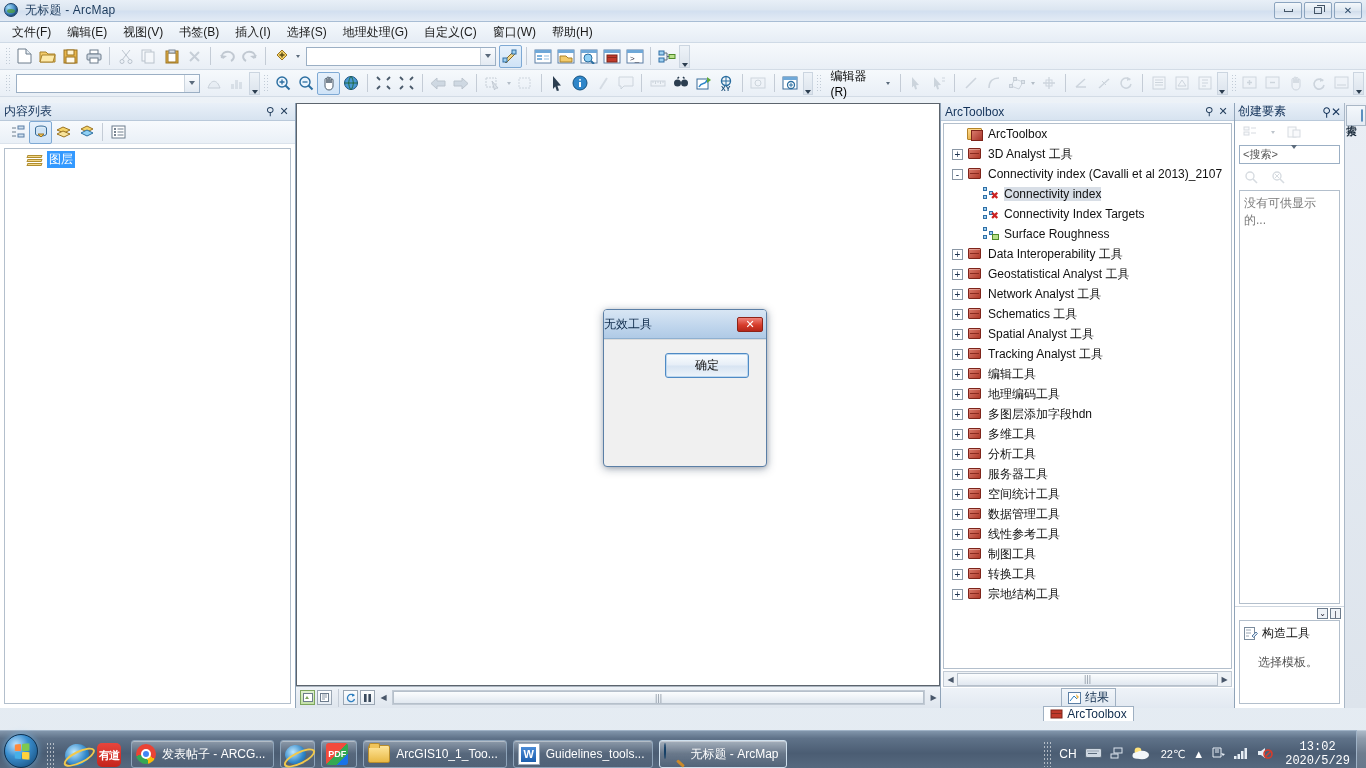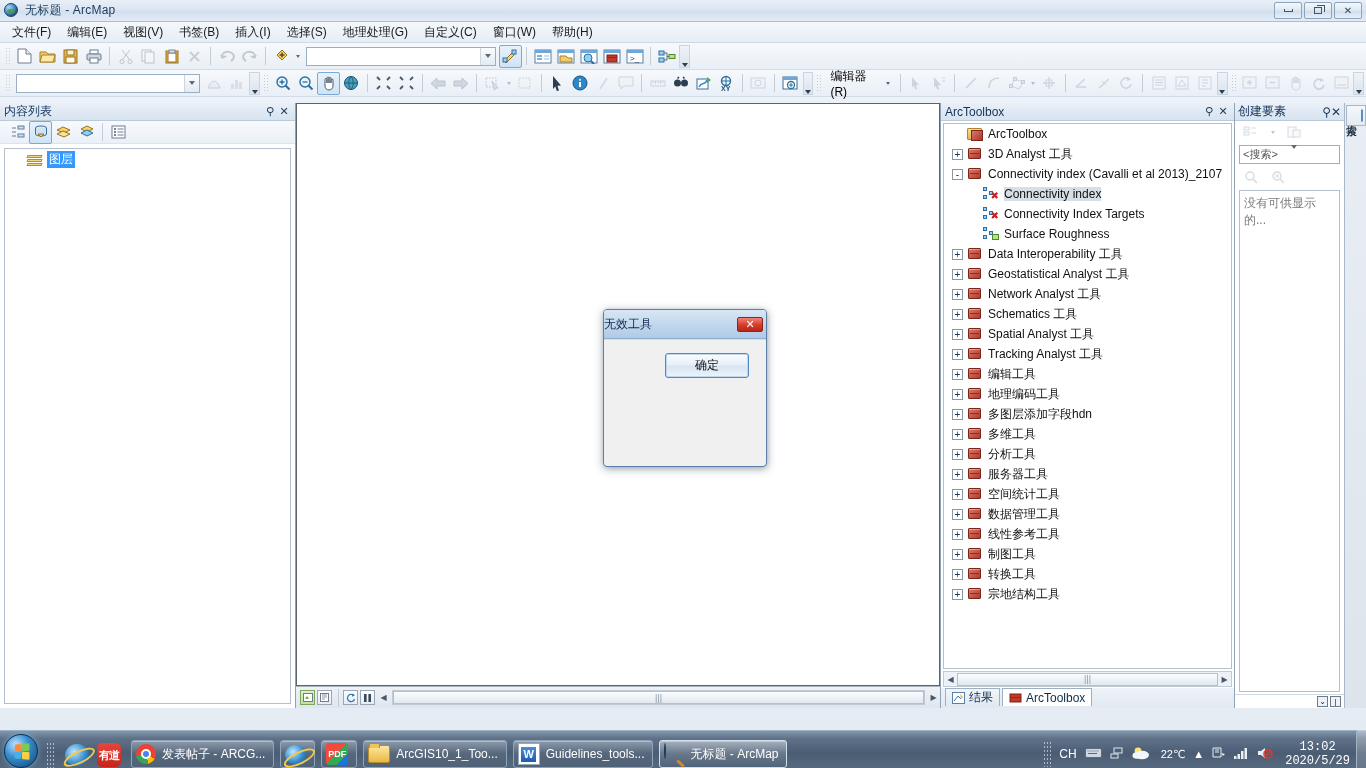--- a/index.html
+++ b/index.html
@@ -235,21 +235,21 @@
   .tool-ico .nodes b:nth-child(3){left:6px;top:4px}
   .tool-ico .mark { position:absolute; right:0; bottom:0; font-size:10px; font-weight:bold; line-height:10px; }
   .tool-ico .mark.x { color:#cc2222; }
   .tool-ico .greenbox { position:absolute; right:0; bottom:1px; width:7px; height:6px; background:#b8e08a; border:1px solid #4e8a2a; }
   .tb-row .txt { font-size: 12px; color: #111; }
   .tb-row .txt.hl { background: #d8dee6; }
   .atb-hscroll {
     height: 16px; margin: 0 2px 1px 2px; display: flex; align-items: center;
     background: #eef2f6; border: 1px solid #c1cad4;
   }
-  .atb-tabs { height: 20px; display: flex; align-items: flex-start; padding-left: 4px; background: linear-gradient(#eef3f8,#e2e9f1); }
+  .atb-tabs { height: 20px; display: flex; align-items: center; padding-left: 4px; background: linear-gradient(#eef3f8,#e2e9f1); flex-direction: column; }
   .atb-tab {
     height: 18px; padding: 0 6px; display: flex; align-items: center; gap: 4px;
     border: 1px solid #9fb0c2; border-bottom: none; font-size: 12px;
     background: linear-gradient(#f2f6fa,#e0e8f1); color: #0f2c4d;
     margin-right: 2px;
   }
   .atb-tab.sel { background: #fff; }
 
   
   .cfp {
@@ -1249,20 +1249,31 @@
               <path d="M4 4l4 4M8 4l-4 4" stroke="#9aa6b3"></path>
             </svg>
         </div>
       </div>
       <div class="listarea">
         <span>没有可供显示的...</span>
       </div>
       <div class="divider">
         <div class="divbtn">⌄</div>
         <div class="divbtn">|</div>
+      </div>
+      <div class="ctools">
+        <div class="t">
+          <svg width="14" height="13" viewBox="0 0 14 13">
+              <rect x="0.5" y="0.5" width="10" height="12" fill="#fff" stroke="#7a8b9c"></rect>
+              <path d="M2 3h5M2 6h5M2 9h3" stroke="#9aa6b3"></path>
+              <path d="M8 9l4-4 1.5 1.5-4 4z" fill="#d8e4f0" stroke="#5c7fa5"></path>
+            </svg>
+          <span>构造工具</span>
+        </div>
+        <div class="sub">选择模板。</div>
       </div>
     </div>
 
     <div class="vstrip">
       <div class="vtab">
         <span class="ic"></span>
         <span>搜索</span>
       </div>
     </div>
   </div>

